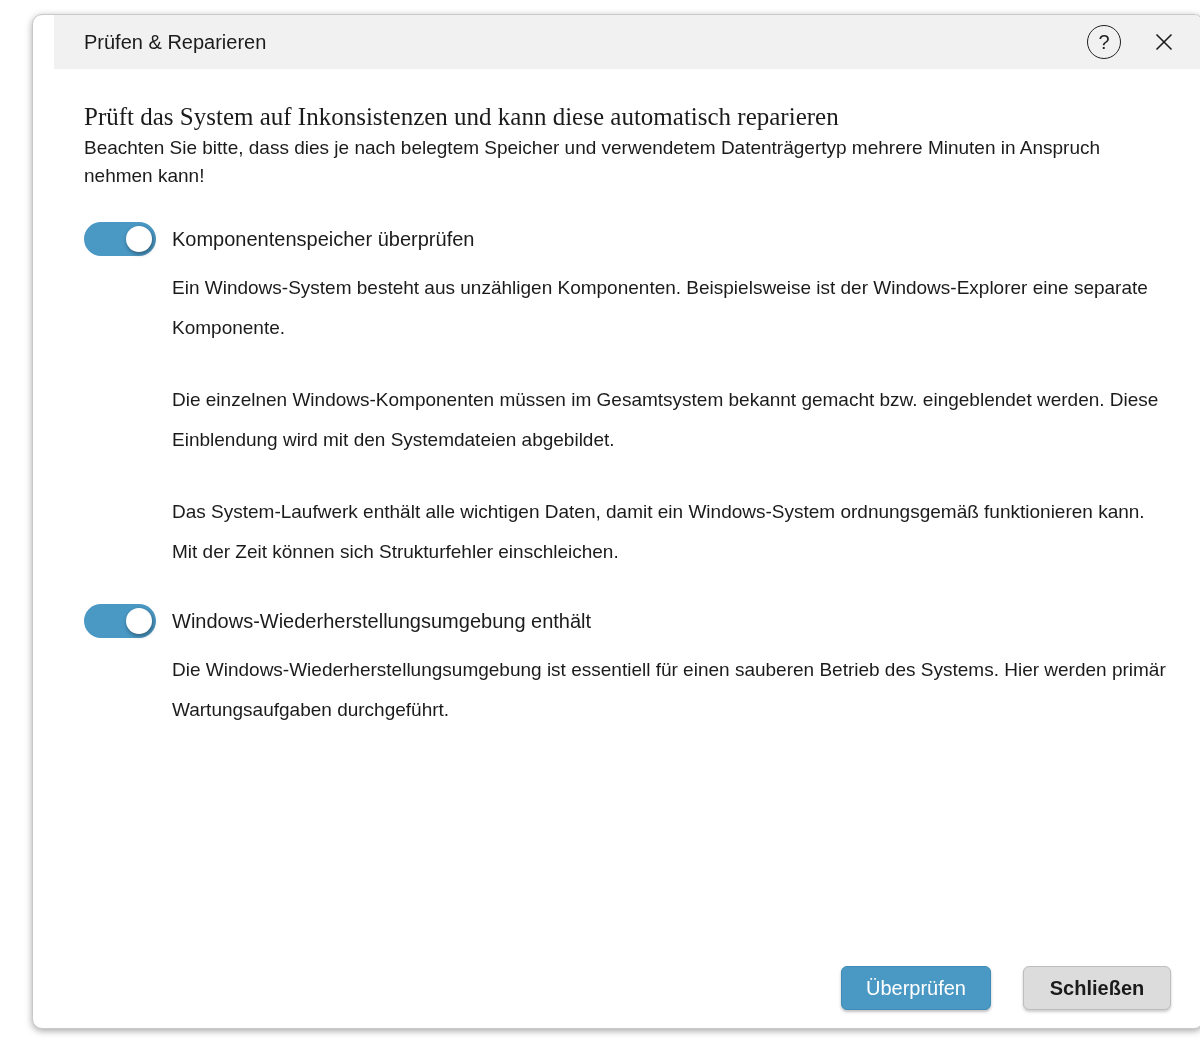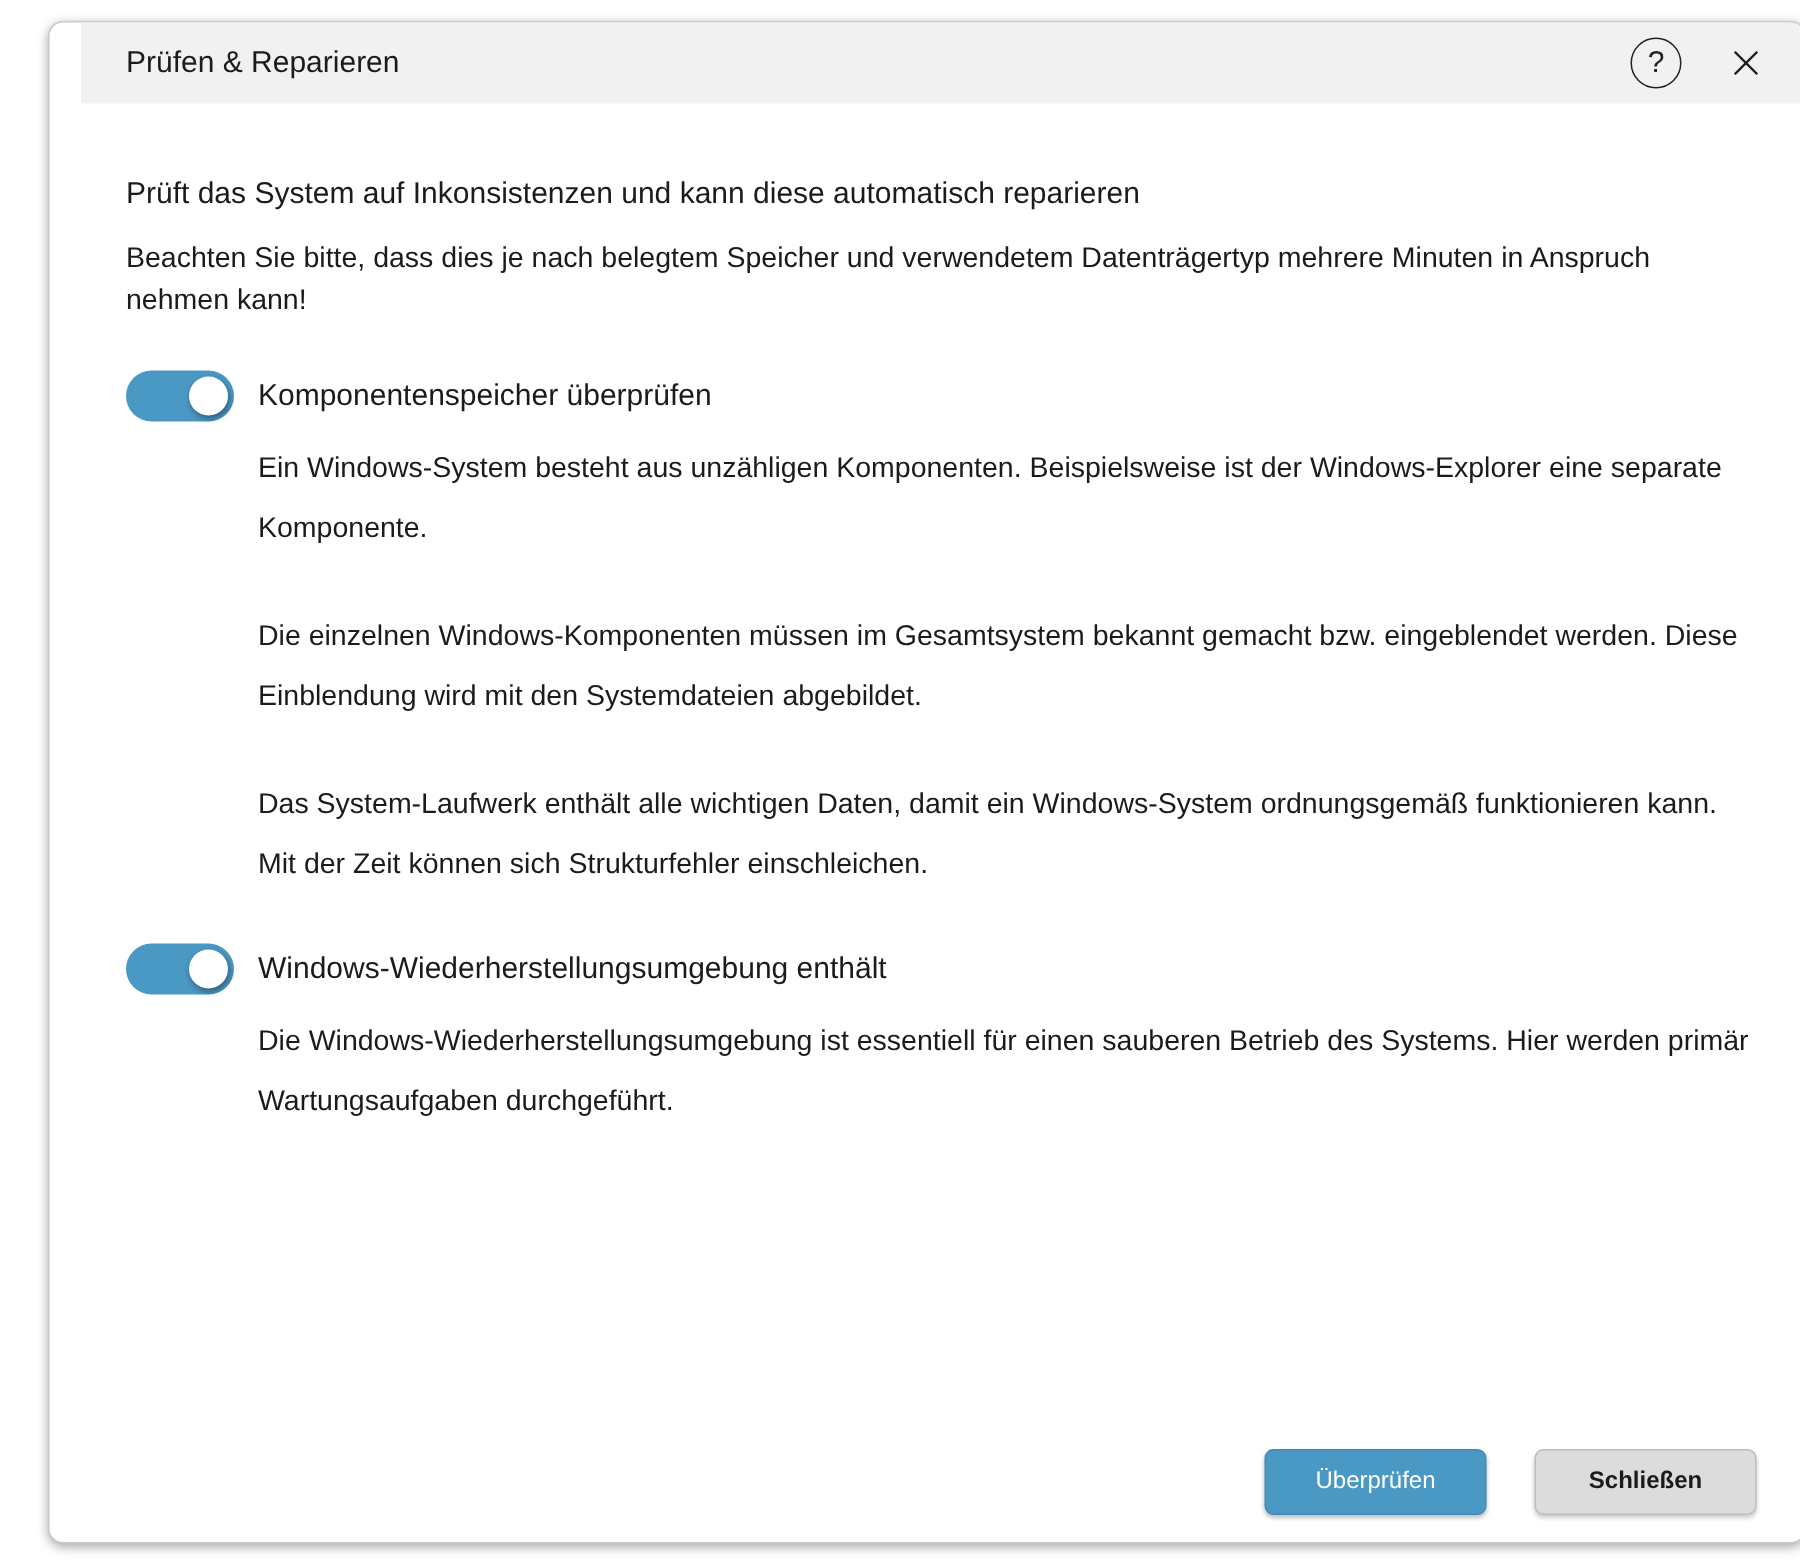--- a/index.html
+++ b/index.html
@@ -37,22 +37,22 @@
     font-size:20px;line-height:1;background:transparent;cursor:pointer;
     color:#222;
   }
   .close-btn{
     width:34px;height:34px;display:flex;align-items:center;justify-content:center;
     background:transparent;border:none;cursor:pointer;
   }
 
   
   .dialog-body{padding:30px 30px 0 30px;}
-  .intro-line1{font-size:20px;line-height:27px;margin-top:17px;}
-  .intro-line2{font-size:19px;line-height:28px;margin-top:16px;max-width:1050px;}
+  .intro-line1{font-size:25px;line-height:27px;margin-top:4px;font-family:Liberation Serif, serif;}
+  .intro-line2{font-size:19px;line-height:28px;margin-top:4px;max-width:1050px;}
 
   .option{margin-top:32px;}
   .option-row{display:flex;align-items:center;}
   .toggle{
     position:relative;width:72px;height:34px;border-radius:17px;
     background:var(--accent);flex:0 0 auto;cursor:pointer;border:none;
   }
   .toggle .knob{
     position:absolute;top:4px;left:42px;width:26px;height:26px;border-radius:50%;
     background:#ffffff;box-shadow:1px 2px 4px rgba(0,0,0,0.4);
@@ -62,21 +62,21 @@
     font-size:19px;line-height:40px;margin:12px 0 0 88px;max-width:1030px;
   }
 
   
   .footer{
     position:absolute;right:32px;bottom:18px;
     display:flex;gap:32px;
   }
   .btn{
     min-width:148px;height:44px;padding:0 24px;
-    border-radius:6px;font-size:16px;cursor:pointer;
+    border-radius:6px;font-size:20px;cursor:pointer;
     font-family:"Liberation Sans","DejaVu Sans",sans-serif;
   }
   .btn-primary{
     background:var(--accent);color:#ffffff;
     border:1px solid var(--accent-border);
     box-shadow:0 2px 3px rgba(0,0,0,0.25);
   }
   .btn-secondary{
     background:var(--secondary-bg);color:var(--text);
     border:1px solid var(--secondary-border);

